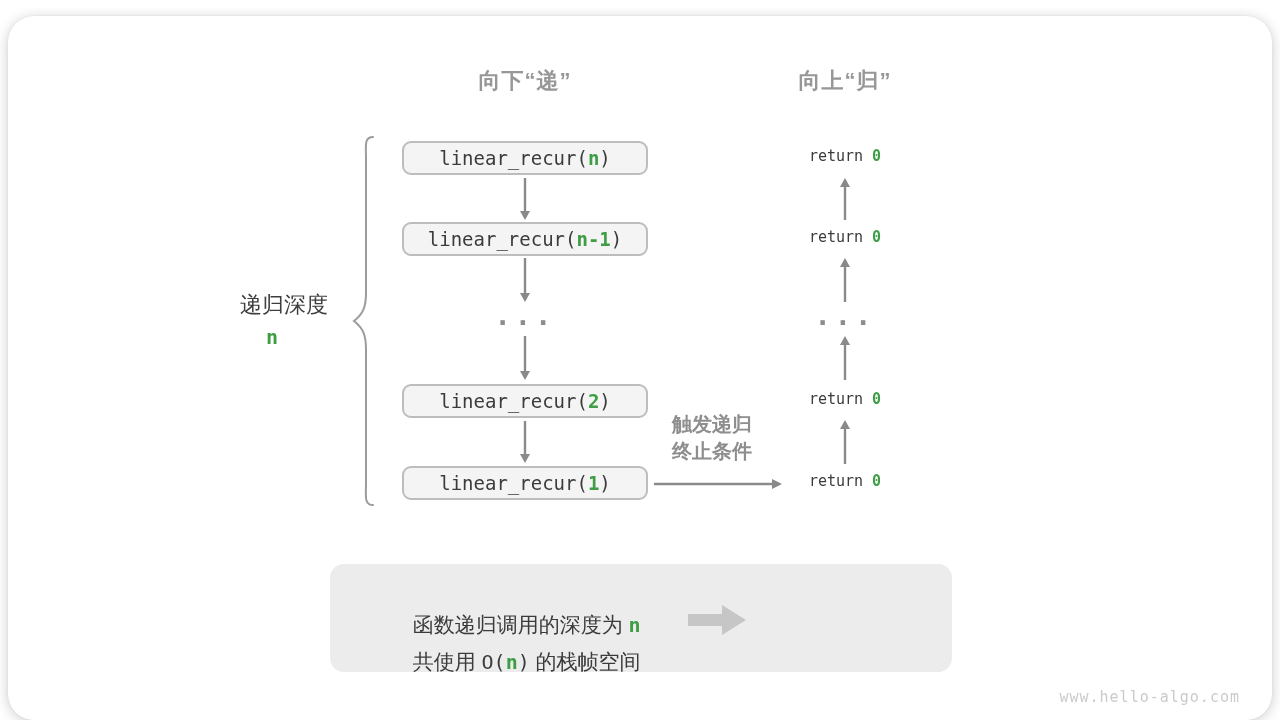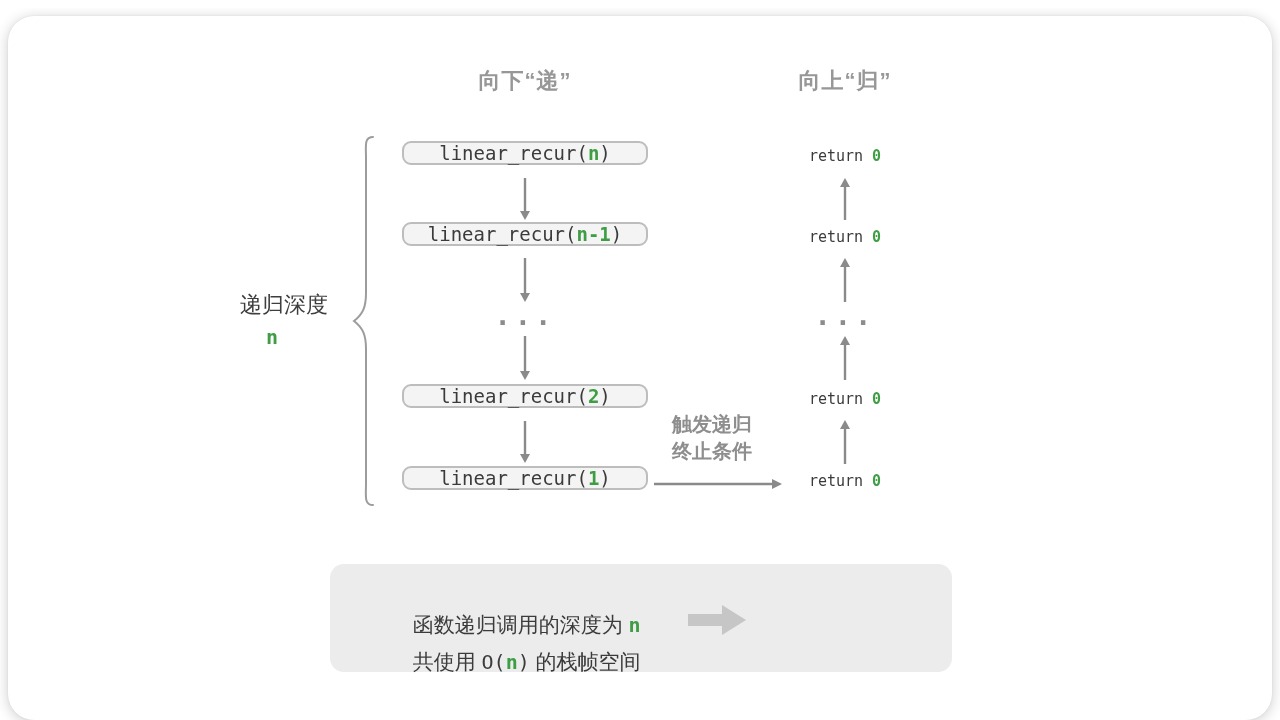--- a/index.html
+++ b/index.html
@@ -10,21 +10,21 @@
   html,body{margin:0;padding:0;background:#fff;}
   .stage{position:relative;width:1280px;height:720px;overflow:hidden;
          font-family:"Liberation Sans","DejaVu Sans",sans-serif;background:#fff;margin-top:8px;}
   .card{position:absolute;left:8px;top:8px;width:1264px;height:704px;background:#fff;
         border-radius:26px;box-shadow:0 2px 14px rgba(0,0,0,.20),0 0 2px rgba(0,0,0,.08);}
   .mono{font-family:"DejaVu Sans Mono","Liberation Mono",monospace;}
   .g{color:var(--green);font-weight:bold;}
   .hdr{position:absolute;top:58px;width:240px;text-align:center;font-size:22px;
        font-weight:bold;color:var(--graytext);letter-spacing:1px;}
   .hdr-down{left:405px;} .hdr-up{left:725px;}
-  .code-box{position:absolute;left:402px;width:246px;height:24px;background:var(--boxbg);
+  .code-box{position:absolute;left:402px;width:246px;height:34px;background:var(--boxbg);
             border:2px solid var(--boxborder);border-radius:9px;display:flex;align-items:center;
             justify-content:center;font-family:"DejaVu Sans Mono","Liberation Mono",monospace;
             font-size:19px;color:var(--dark);box-sizing:border-box;}
   .pos-box1{top:133px;} .pos-box2{top:214px;} .pos-box3{top:376px;} .pos-box4{top:458px;}
   .ret{position:absolute;left:725px;width:240px;text-align:center;font-family:"DejaVu Sans Mono","Liberation Mono",monospace;
        font-size:15px;color:var(--dark);}
   .pos-ret1{top:139px;} .pos-ret2{top:220px;} .pos-ret3{top:382px;} .pos-ret4{top:464px;}
   .dots{position:absolute;width:80px;text-align:center;font-family:"DejaVu Sans Mono","Liberation Mono",monospace;
         font-weight:bold;font-size:27px;letter-spacing:4px;color:#8c8c8c;line-height:10px;}
   .pos-dots-l{left:485px;top:303px;} .pos-dots-r{left:805px;top:303px;}
@@ -157,13 +157,14 @@
   <div class="sum-line sum-l1">
     <span>函数递归调用的深度为 </span><span class="g sum-mono">n</span>
   </div>
   <div class="sum-line sum-l2">
     <span>共使用 </span><span class="sum-mono">O(</span><span class="g sum-mono">n</span><span class="sum-mono">)</span><span> 的栈帧空间</span>
   </div>
   <svg class="block-arrow" width="60" height="30">
     <polygon points="0,9 34,9 34,0 58,15 34,30 34,21 0,21" fill="var(--blockarrow)"></polygon>
   </svg>
 
+  <div class="watermark">www.hello-algo.com</div>
 </div>
 
 </body></html>

